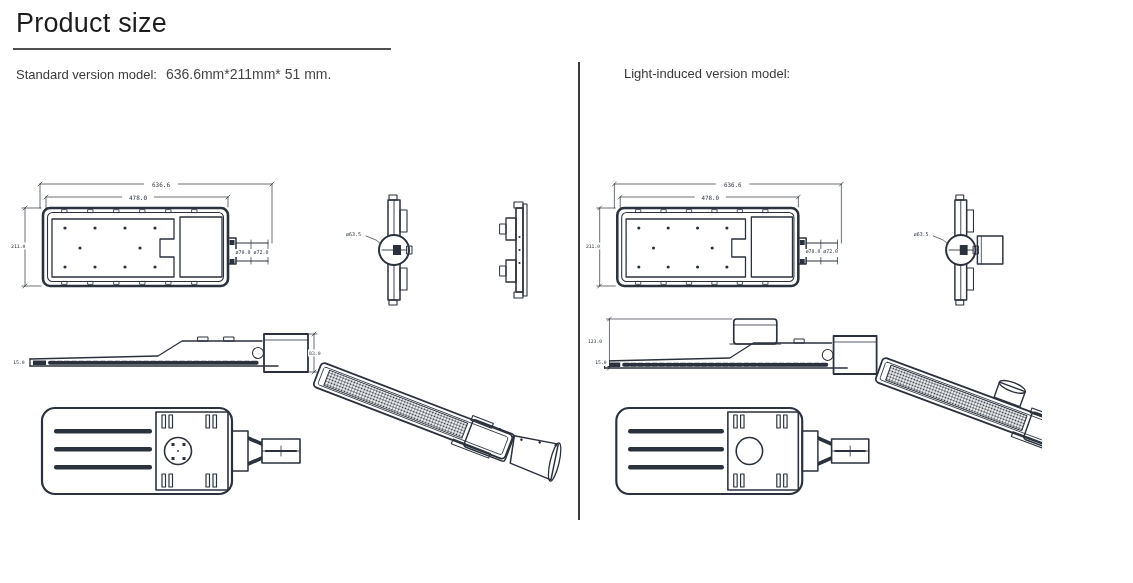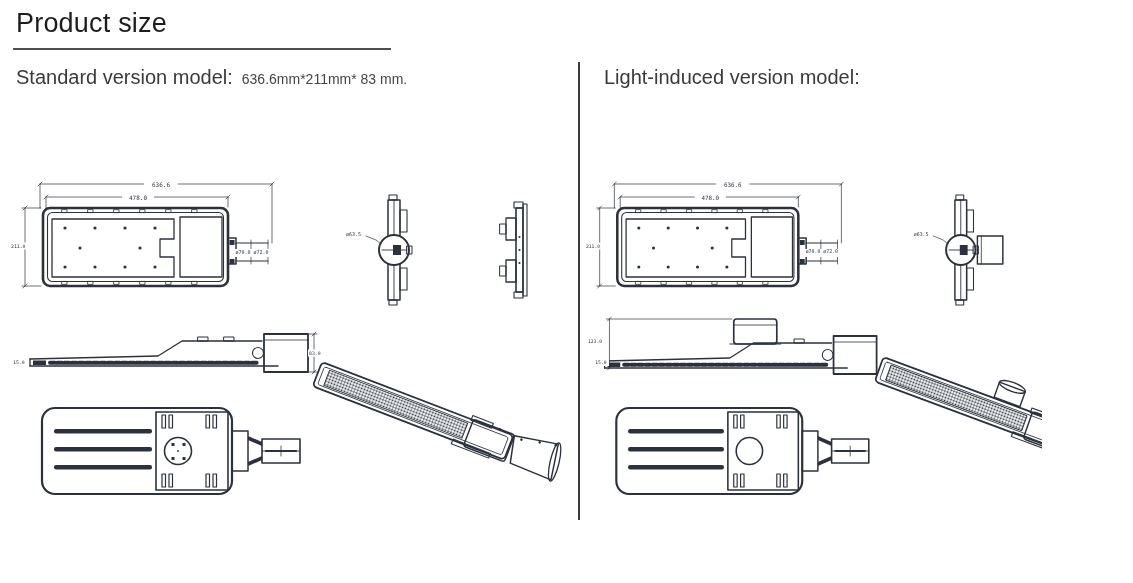--- a/index.html
+++ b/index.html
@@ -1,24 +1,24 @@
 <!DOCTYPE html>
 <html><head>
 <meta charset="utf-8">
 <style>
   html,body{margin:0;padding:0;background:#fff;}
   #page{position:relative;width:1042px;height:583px;background:#fff;overflow:hidden;
         font-family:"Liberation Sans",sans-serif;color:#2b2b2b;}
   .title{position:absolute;left:16px;top:8px;font-size:27px;font-weight:400;color:#1d1d1d;letter-spacing:.2px;}
   .title-rule{position:absolute;left:13px;top:48px;width:378px;border-top:2px solid #4f4f4f;}
   .hdr{position:absolute;top:66px;display:flex;align-items:baseline;white-space:nowrap;}
-  .hdr .lbl{font-size:20px;color:#3a3a3a;}
+  .hdr .lbl{font-size:13px;color:#3a3a3a;}
   .hdr .val{font-size:14px;color:#454545;}
   #hdr-std{left:16px;gap:9px;}
-  #hdr-light{left:604px;gap:19px;}
+  #hdr-light{left:624px;gap:19px;}
   .divider{position:absolute;left:578px;top:62px;width:2px;height:458px;background:#3c3c3c;}
   .dwg{position:absolute;top:140px;height:440px;}
   #dwg-std{left:10px;width:560px;}
   #dwg-light{left:585px;width:548px;}
   svg{display:block;}
   .ln{stroke:#2b323d;fill:none;stroke-linecap:round;stroke-linejoin:round;}
   .fl{fill:#2b323d;stroke:none;}
   .wbg{fill:#ffffff;stroke:none;}
   .dim{font-family:"DejaVu Sans Mono",monospace;fill:#2b323d;stroke:none;}
   .d6{font-size:6px;text-anchor:middle;}
@@ -30,21 +30,21 @@
 <body>
 
 <div id="page">
 
   <div class="title">Product size</div>
   <div class="title-rule"></div>
   <div class="divider"></div>
 
   <div class="hdr" id="hdr-std">
     <span class="lbl">Standard version model:</span>
-    <span class="val">636.6mm*211mm* 83 mm.</span>
+    <span class="val">636.6mm*211mm* 51 mm.</span>
   </div>
   <div class="hdr" id="hdr-light">
     <span class="lbl">Light-induced version model:</span>
   </div>
 
   <svg width="0" height="0" style="position:absolute" aria-hidden="true">
     <defs>
       <pattern id="dots" width="6" height="6" patternUnits="userSpaceOnUse">
         <circle cx="3" cy="3" r="2.1" fill="none" stroke="#2b323d" stroke-width="0.7"></circle>
       </pattern>

